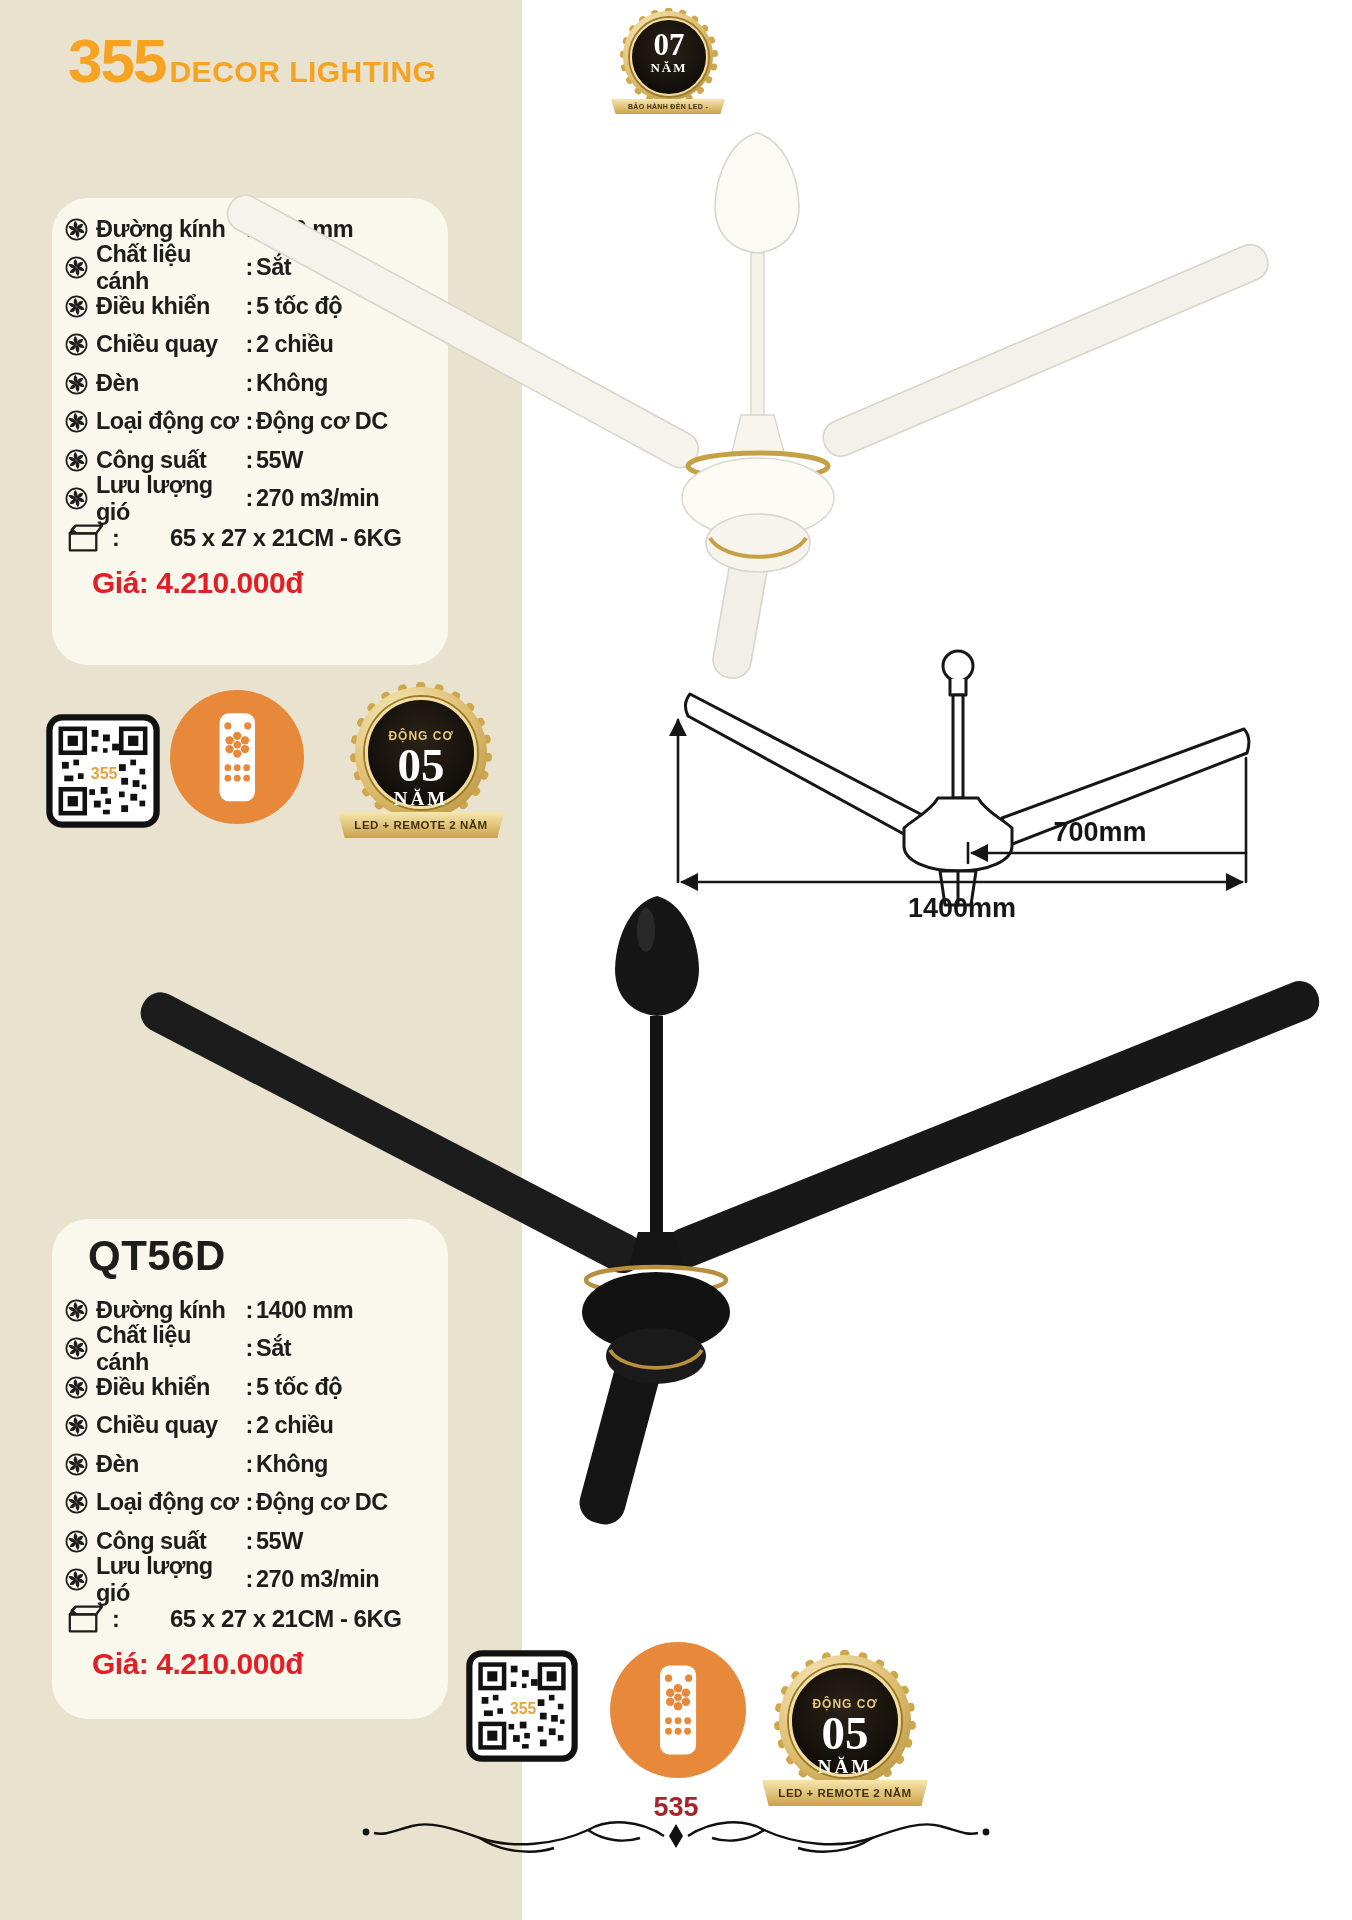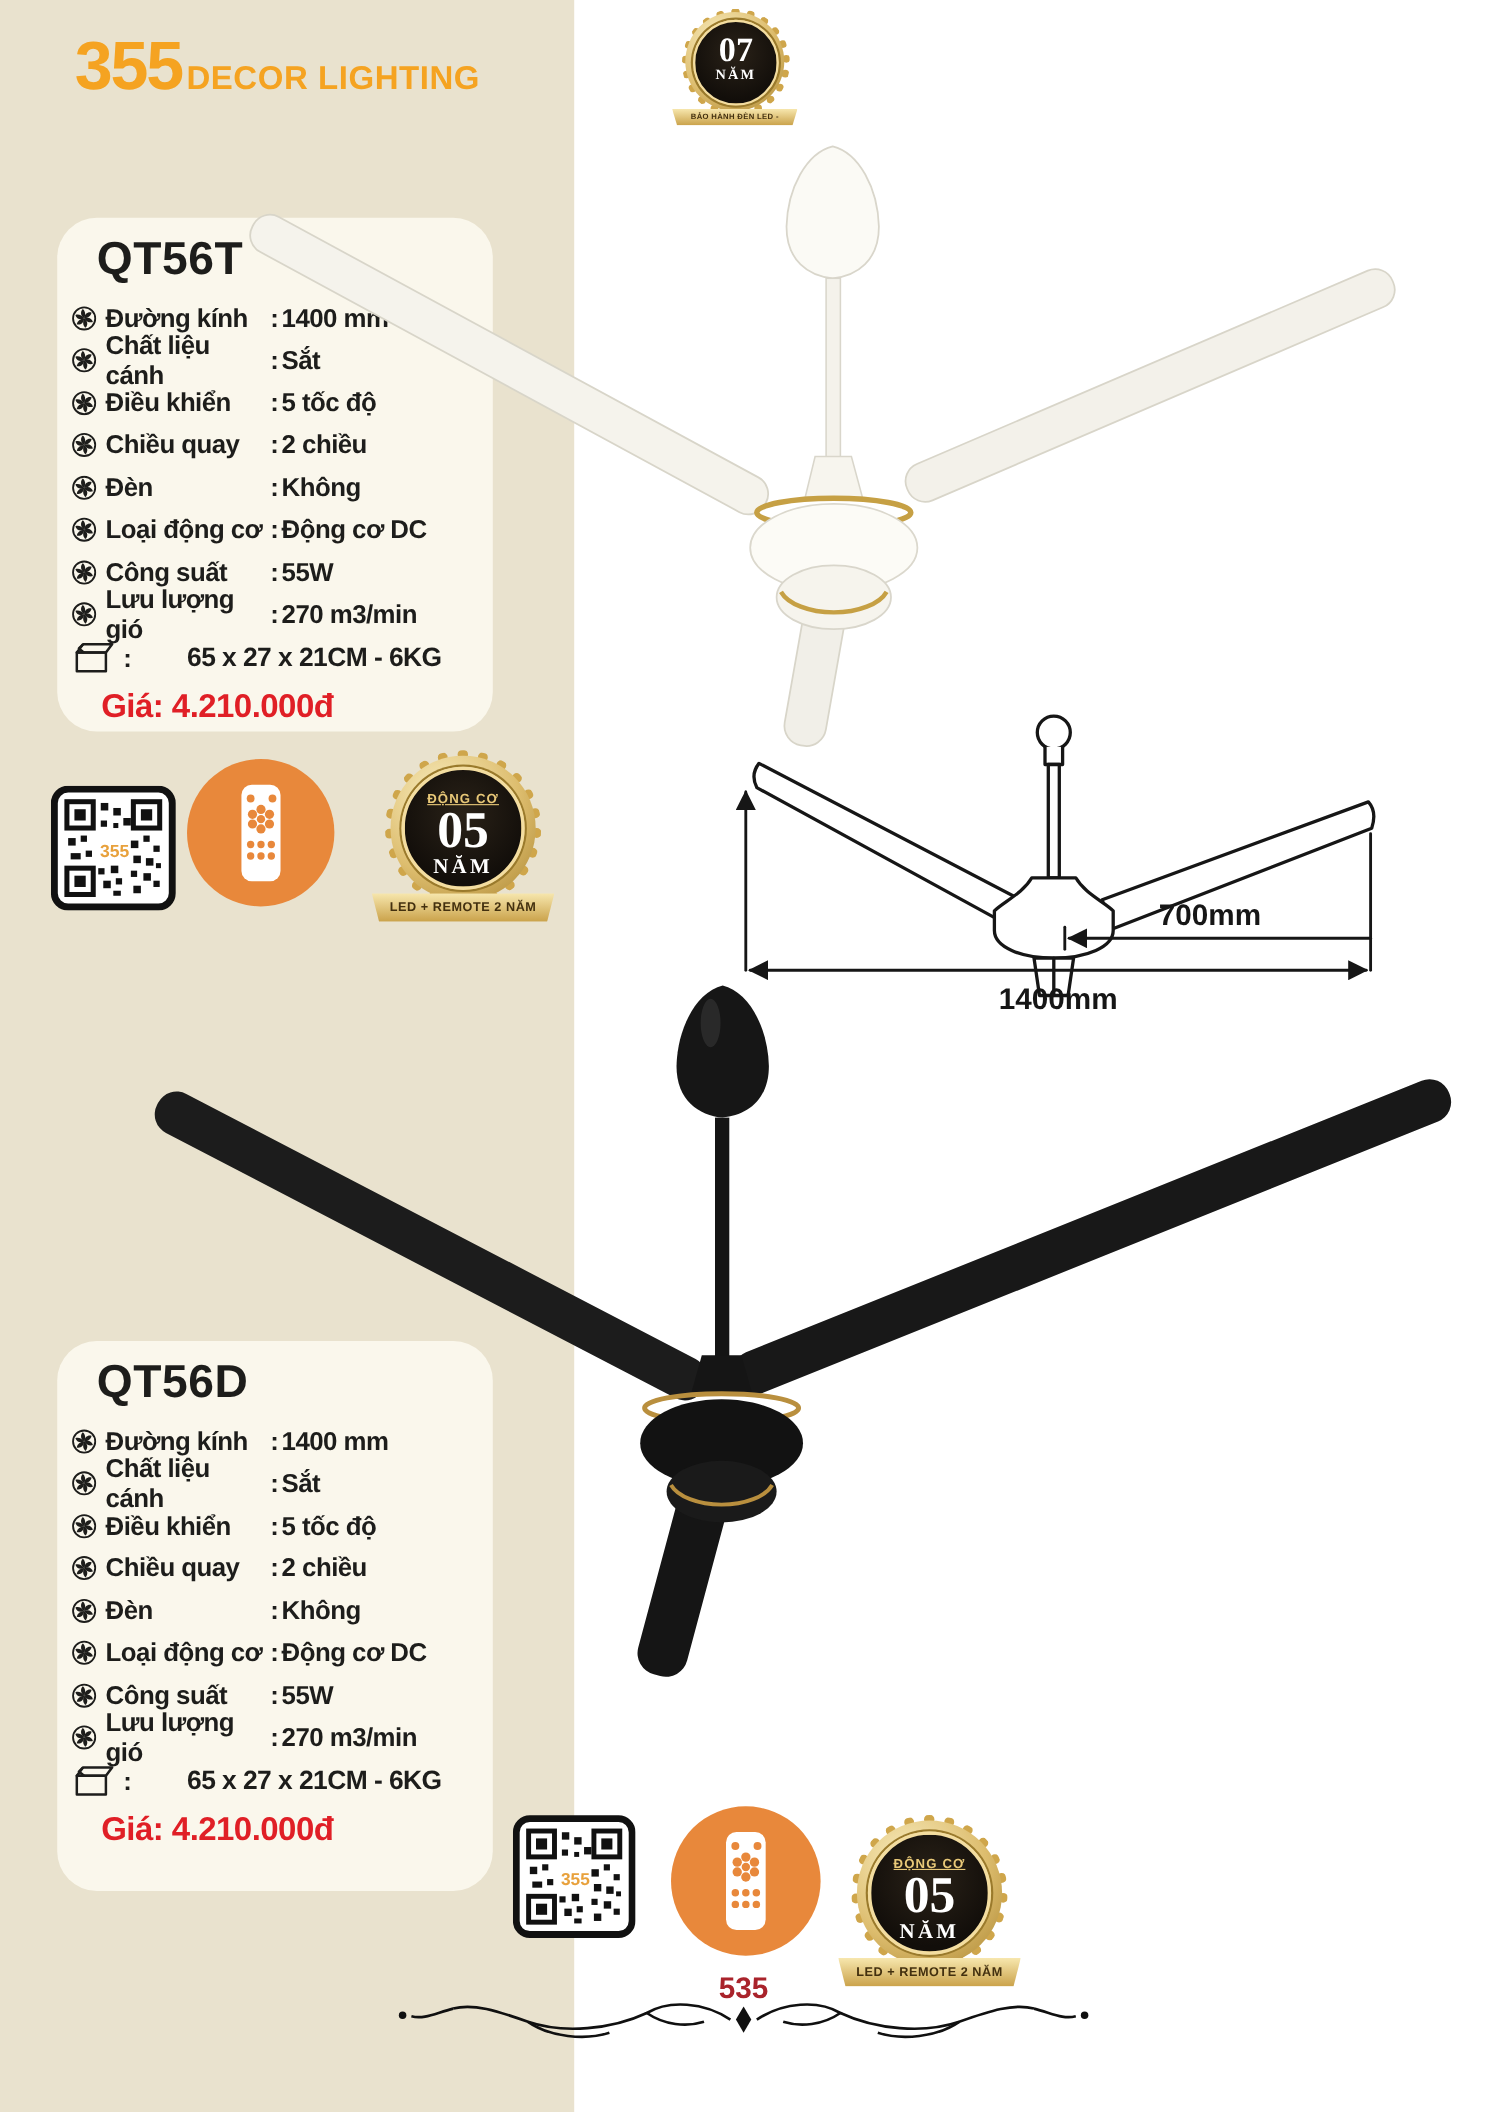--- a/index.html
+++ b/index.html
@@ -34,21 +34,21 @@
   .remote{z-index:3;border-radius:50%;background:#e8883b;display:flex;align-items:center;justify-content:center;}
   .remote svg{width:78%;height:78%;}
   
   .badge5{z-index:3;width:146px;height:166px;}
   .badge5 .sun{position:absolute;left:2px;top:0;width:124px;height:124px;border-radius:50%;border:9px dotted #cfa64b;}
   .badge5 .ring{position:absolute;left:7px;top:5px;width:132px;height:132px;border-radius:50%;
     background:radial-gradient(circle at 35% 28%,#f9edbf,#ddbd6e 55%,#a9832e);}
   .badge5 .disc{position:absolute;left:17px;top:15px;width:106px;height:106px;border-radius:50%;
     background:radial-gradient(circle at 50% 38%,#2a2218,#120e0a 72%);border:3px solid #f3dda0;
     box-shadow:0 0 0 2px #9a7a2c;text-align:center;color:#fff;}
-  .badge5 .b-top{margin-top:19px;font-size:12px;color:#e8c878;font-weight:700;letter-spacing:1px;text-decoration:underline;}
+  .badge5 .b-top{margin-top:29px;font-size:12px;color:#e8c878;font-weight:700;letter-spacing:1px;}
   .badge5 .b-num{font-family:"Liberation Serif",serif;font-size:47px;font-weight:700;line-height:0.95;}
   .badge5 .b-unit{font-family:"Liberation Serif",serif;font-size:19px;letter-spacing:3px;font-weight:700;}
   .badge5 .rib{position:absolute;left:-10px;bottom:10px;width:166px;height:26px;
     background:linear-gradient(#f7e7ae,#caa24a);clip-path:polygon(0 0,100% 0,96% 100%,4% 100%);
     color:#43300f;font-size:11.5px;font-weight:700;text-align:center;line-height:26px;letter-spacing:0.5px;}
   
   .badge2{z-index:4;width:100px;height:122px;}
   .badge2 .sun{position:absolute;left:2px;top:0;width:84px;height:84px;border-radius:50%;border:7px dotted #cfa64b;}
   .badge2 .ring{position:absolute;left:5px;top:3px;width:90px;height:90px;border-radius:50%;
     background:radial-gradient(circle at 35% 28%,#f9edbf,#ddbd6e 55%,#a9832e);}
@@ -162,21 +162,20 @@
     <div class="sun"></div>
     <div class="ring"></div>
     <div class="disc">
       <div class="b-num">07</div>
       <div class="b-unit">NĂM</div>
     </div>
     <div class="rib">BẢO HÀNH ĐÈN LED - REMOTE</div>
   </div>
 
   <section class="abs card" style="left:52px;top:198px;height:467px;">
-    <h2>QT56T</h2>
     <div class="specs">
       <div class="row">
           <svg class="pw">
             <use href="#pw"></use>
           </svg>
           <span class="lb">Đường kính</span>
           <span class="cl">:</span>
           <span class="vl">1400 mm</span>
         </div>
       <div class="row">

